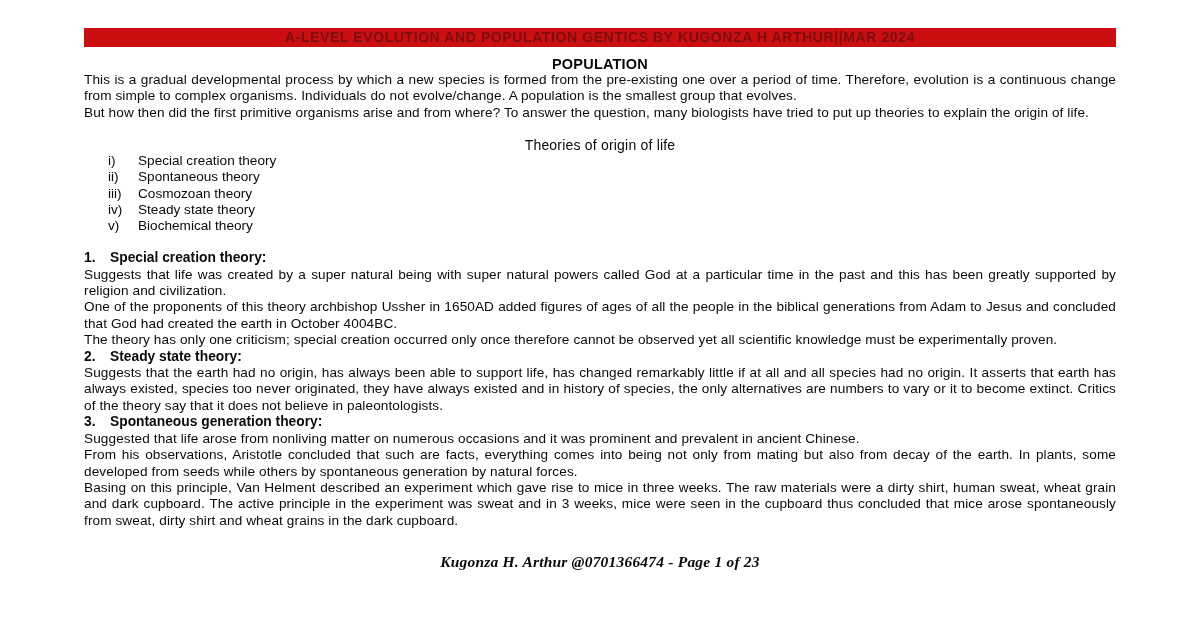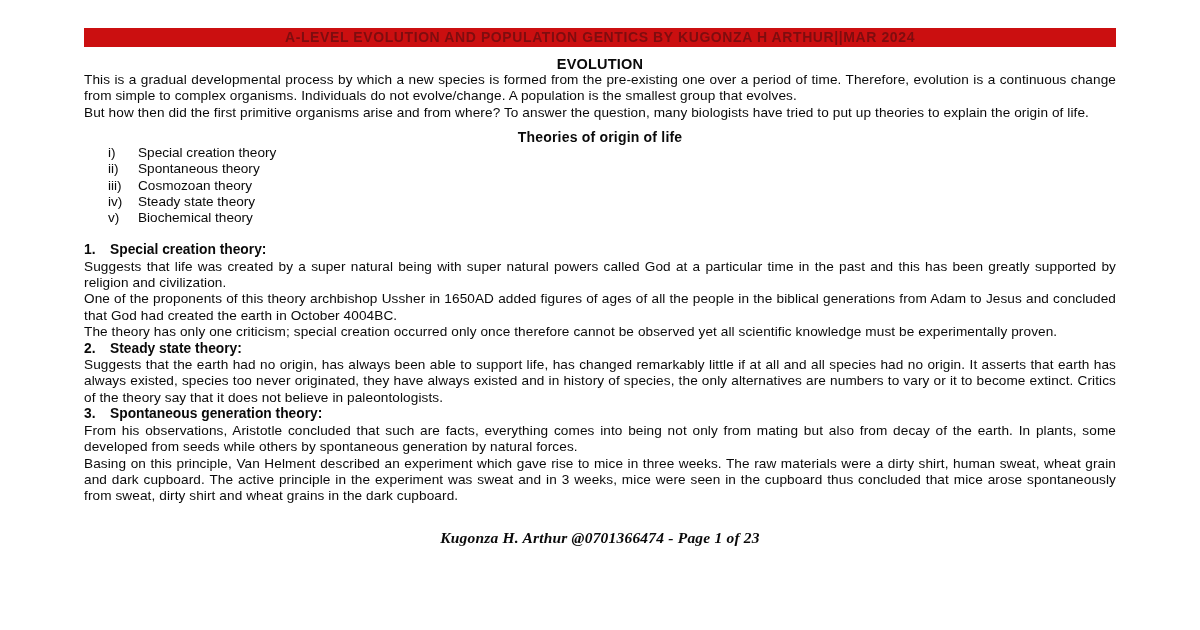--- a/index.html
+++ b/index.html
@@ -38,23 +38,23 @@
   }
   p.body-par {
     margin: 0;
     font-size: 13.6px;
     line-height: 16.4px;
     text-align: justify;
     letter-spacing: 0.1px;
   }
   .center-heading {
     text-align: center;
-    font-weight: bold;
+    font-weight: normal;
     font-size: 14px;
-    margin-top: 8px;
+    margin-top: 16px;
     letter-spacing: 0.2px;
   }
   .lead-line {
     font-size: 13.6px;
     line-height: 16.4px;
   }
   .theory-list {
     margin: 0;
     padding: 0 0 0 24px;
     list-style: none;
@@ -91,21 +91,21 @@
 </style>
 </head>
 <body>
 
 <div class="page">
 
   <div class="banner">
     <span>A-LEVEL EVOLUTION AND POPULATION GENTICS BY KUGONZA H ARTHUR||MAR 2024</span>
   </div>
 
-  <div class="doc-title">EVOLUTION</div>
+  <div class="doc-title">POPULATION</div>
 
   <p class="body-par">This is a gradual developmental process by which a new species is formed from the pre-existing one over a period of time. Therefore, evolution is a continuous change from simple to complex organisms. Individuals do not evolve/change. A population is the smallest group that evolves.</p>
   <p class="body-par">But how then did the first primitive organisms arise and from where? To answer the question, many biologists have tried to put up theories to explain the origin of life.</p>
 
   <div class="center-heading">Theories of origin of life</div>
 
   <ol class="theory-list">
     <li>
       <span class="marker">i)</span>
       <span>Special creation theory</span>
@@ -141,18 +141,19 @@
   <div class="section-heading">
     <span class="sec-num">2.</span>
     <span>Steady state theory:</span>
   </div>
   <p class="body-par">Suggests that the earth had no origin, has always been able to support life, has changed remarkably little if at all and all species had no origin. It asserts that earth has always existed, species too never originated, they have always existed and in history of species, the only alternatives are numbers to vary or it to become extinct. Critics of the theory say that it does not believe in paleontologists.</p>
 
   <div class="section-heading">
     <span class="sec-num">3.</span>
     <span>Spontaneous generation theory:</span>
   </div>
+  <p class="body-par">Suggested that life arose from nonliving matter on numerous occasions and it was prominent and prevalent in ancient Chinese.</p>
   <p class="body-par">From his observations, Aristotle concluded that such are facts, everything comes into being not only from mating but also from decay of the earth. In plants, some developed from seeds while others by spontaneous generation by natural forces.</p>
   <p class="body-par">Basing on this principle, Van Helment described an experiment which gave rise to mice in three weeks. The raw materials were a dirty shirt, human sweat, wheat grain and dark cupboard. The active principle in the experiment was sweat and in 3 weeks, mice were seen in the cupboard thus concluded that mice arose spontaneously from sweat, dirty shirt and wheat grains in the dark cupboard.</p>
 
   <div class="page-footer">Kugonza H. Arthur @0701366474 - Page 1 of 23</div>
 
 </div>
 
 </body></html>

